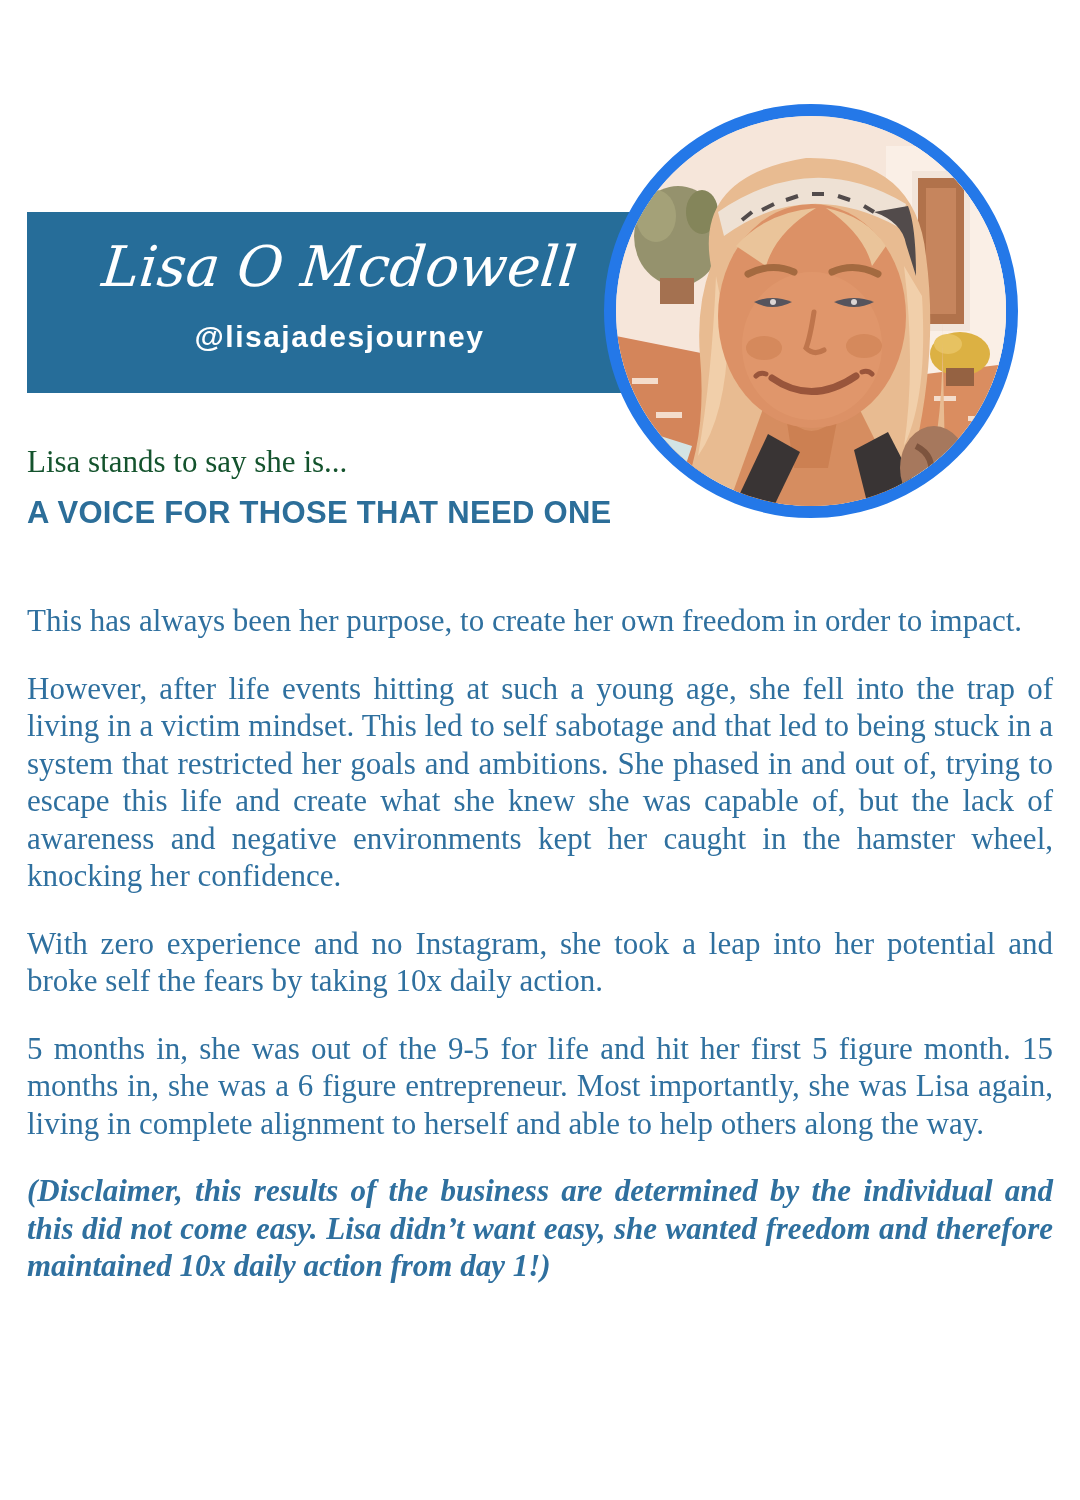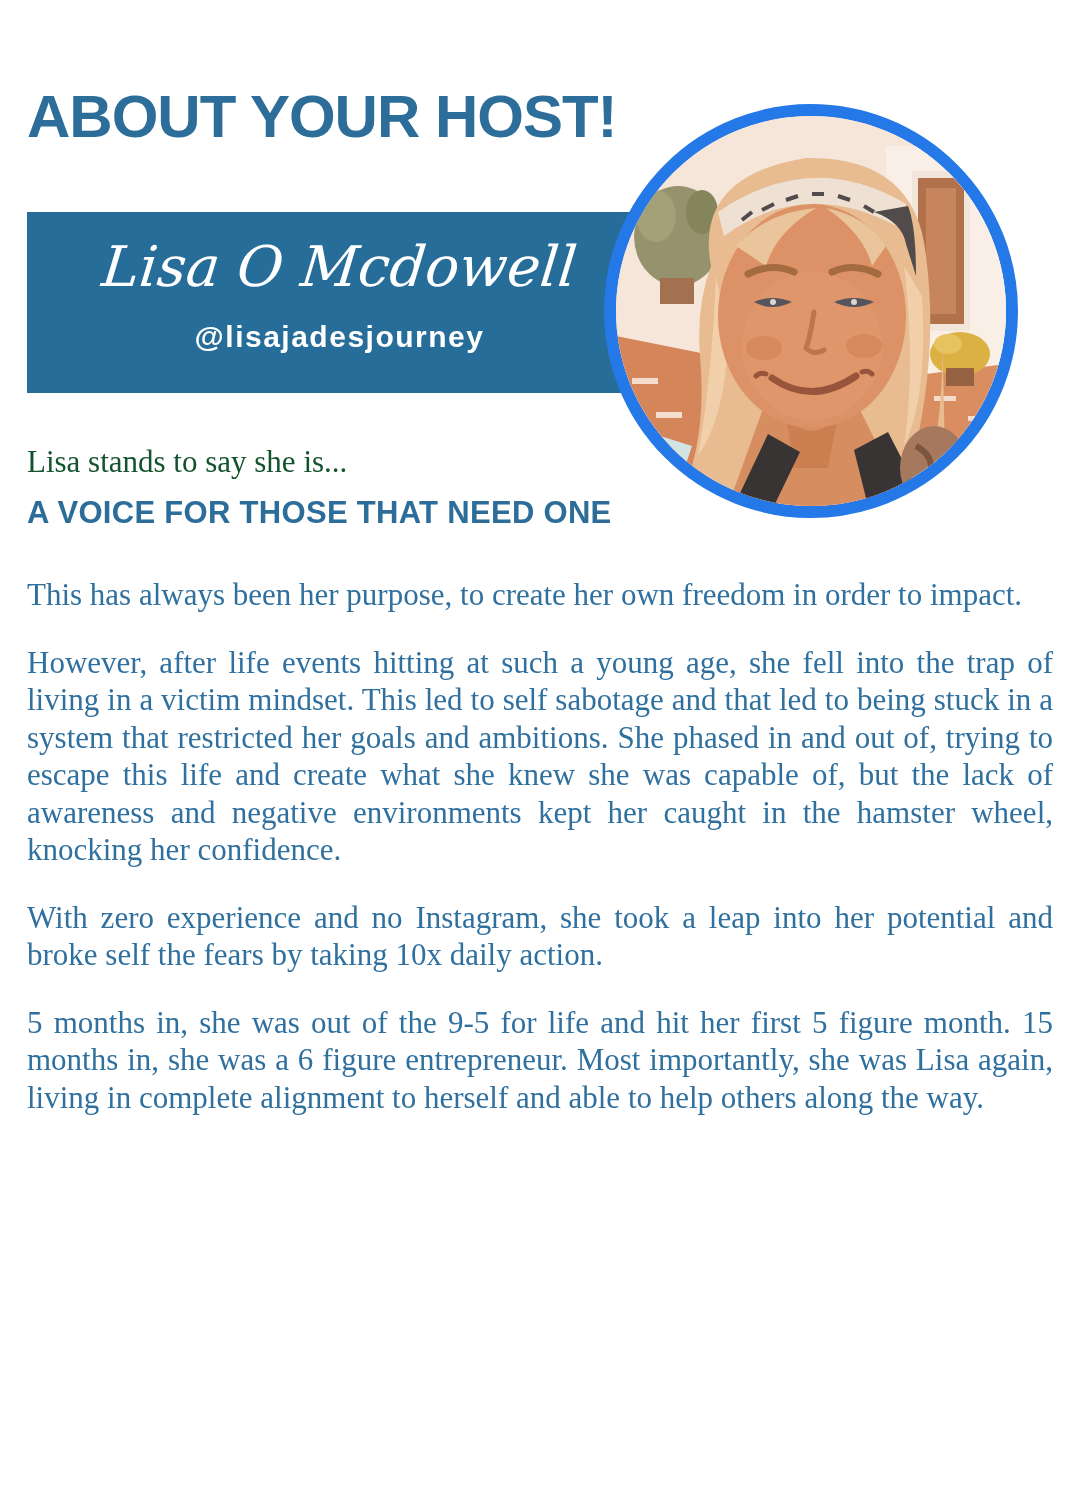--- a/index.html
+++ b/index.html
@@ -90,21 +90,21 @@
   }
   .subheading {
     margin-top: 13px;
     font-family: "Liberation Sans", sans-serif;
     font-weight: 700;
     font-size: 31px;
     line-height: 38px;
     letter-spacing: 0.3px;
     color: #2c6e99;
   }
-  .paragraphs { margin-top: 44px; }
+  .paragraphs { margin-top: 70px; }
   .paragraphs p {
     margin: 0 0 30px 0;
     font-family: "Liberation Serif", serif;
     font-size: 31px;
     line-height: 37.5px;
     text-align: justify;
     color: #2f709f;
   }
   .disclaimer {
     margin: 0;
@@ -115,21 +115,20 @@
     line-height: 37px;
     text-align: justify;
     color: #2f709f;
   }
 </style>
 </head>
 <body>
 
 <div class="page">
 
-  <div class="page-title">ABOUT YOUR HOST!</div>
 
   <div class="host-banner">
     <div class="host-banner-inner">
       <div class="host-name">Lisa O Mcdowell</div>
       <div class="host-handle">@lisajadesjourney</div>
     </div>
   </div>
 
   <div class="host-photo">
 
@@ -208,16 +207,17 @@
   </div>
 
   <div class="content">
     <div class="intro-line">Lisa stands to say she is...</div>
     <div class="subheading">A VOICE FOR THOSE THAT NEED ONE</div>
     <div class="paragraphs">
       <p>This has always been her purpose, to create her own freedom in order to impact.</p>
       <p>However, after life events hitting at such a young age, she fell into the trap of living in a victim mindset. This led to self sabotage and that led to being stuck in a system that restricted her goals and ambitions. She phased in and out of, trying to escape this life and create what she knew she was capable of, but the lack of awareness and negative environments kept her caught in the hamster wheel, knocking her confidence.</p>
       <p>With zero experience and no Instagram, she took a leap into her potential and broke self the fears by taking 10x daily action.</p>
       <p>5 months in, she was out of the 9-5 for life and hit her first 5 figure month. 15 months in, she was a 6 figure entrepreneur. Most importantly, she was Lisa again, living in complete alignment to herself and able to help others along the way.</p>
+      <p class="disclaimer">(Disclaimer, this results of the business are determined by the individual and this did not come easy. Lisa didn’t want easy, she wanted freedom and therefore maintained 10x daily action from day 1!)</p>
     </div>
   </div>
 
 </div>
 
 </body></html>

